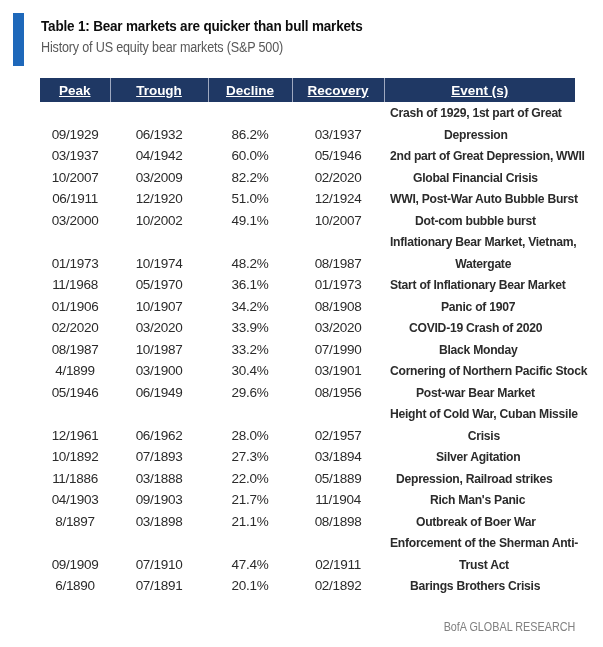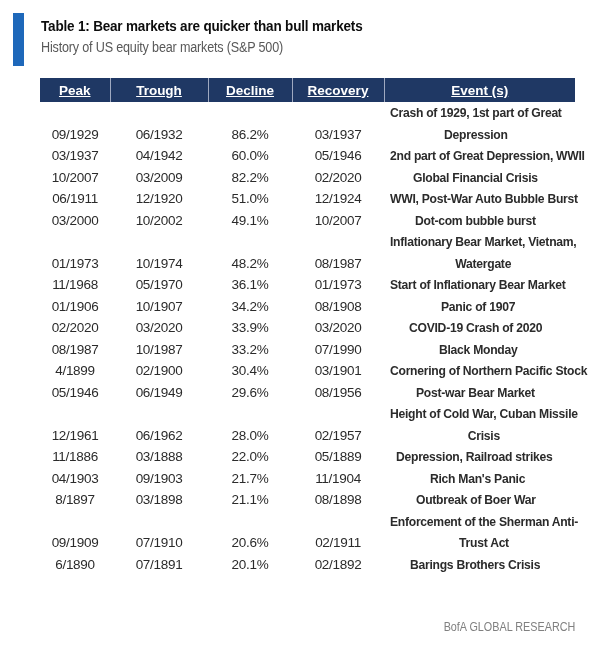--- a/index.html
+++ b/index.html
@@ -144,41 +144,48 @@
         </tr>
         <tr>
           <td class="num">08/1987</td>
           <td class="num">10/1987</td>
           <td class="num">33.2%</td>
           <td class="num">07/1990</td>
           <td class="event"><span class="ev">Black Monday</span></td>
         </tr>
         <tr>
           <td class="num">4/1899</td>
-          <td class="num">02/1900</td>
+          <td class="num">03/1900</td>
           <td class="num">30.4%</td>
           <td class="num">03/1901</td>
           <td class="event"><span class="ev">Cornering of Northern Pacific Stock</span></td>
         </tr>
         <tr>
           <td class="num">05/1946</td>
           <td class="num">06/1949</td>
           <td class="num">29.6%</td>
           <td class="num">08/1956</td>
           <td class="event"><span class="ev">Post-war Bear Market</span></td>
         </tr>
         <tr>
           <td class="num">12/1961</td>
           <td class="num">06/1962</td>
           <td class="num">28.0%</td>
           <td class="num">02/1957</td>
           <td class="event"><span class="ev">Height of Cold War, Cuban Missile
 Crisis</span></td>
         </tr>
         <tr>
+          <td class="num">10/1892</td>
+          <td class="num">07/1893</td>
+          <td class="num">27.3%</td>
+          <td class="num">03/1894</td>
+          <td class="event"><span class="ev">Silver Agitation</span></td>
+        </tr>
+        <tr>
           <td class="num">11/1886</td>
           <td class="num">03/1888</td>
           <td class="num">22.0%</td>
           <td class="num">05/1889</td>
           <td class="event"><span class="ev">Depression, Railroad strikes</span></td>
         </tr>
         <tr>
           <td class="num">04/1903</td>
           <td class="num">09/1903</td>
           <td class="num">21.7%</td>
@@ -188,21 +195,21 @@
         <tr>
           <td class="num">8/1897</td>
           <td class="num">03/1898</td>
           <td class="num">21.1%</td>
           <td class="num">08/1898</td>
           <td class="event"><span class="ev">Outbreak of Boer War</span></td>
         </tr>
         <tr>
           <td class="num">09/1909</td>
           <td class="num">07/1910</td>
-          <td class="num">20.6%</td>
+          <td class="num">47.4%</td>
           <td class="num">02/1911</td>
           <td class="event"><span class="ev">Enforcement of the Sherman Anti-
 Trust Act</span></td>
         </tr>
         <tr>
           <td class="num">6/1890</td>
           <td class="num">07/1891</td>
           <td class="num">20.1%</td>
           <td class="num">02/1892</td>
           <td class="event"><span class="ev">Barings Brothers Crisis</span></td>

